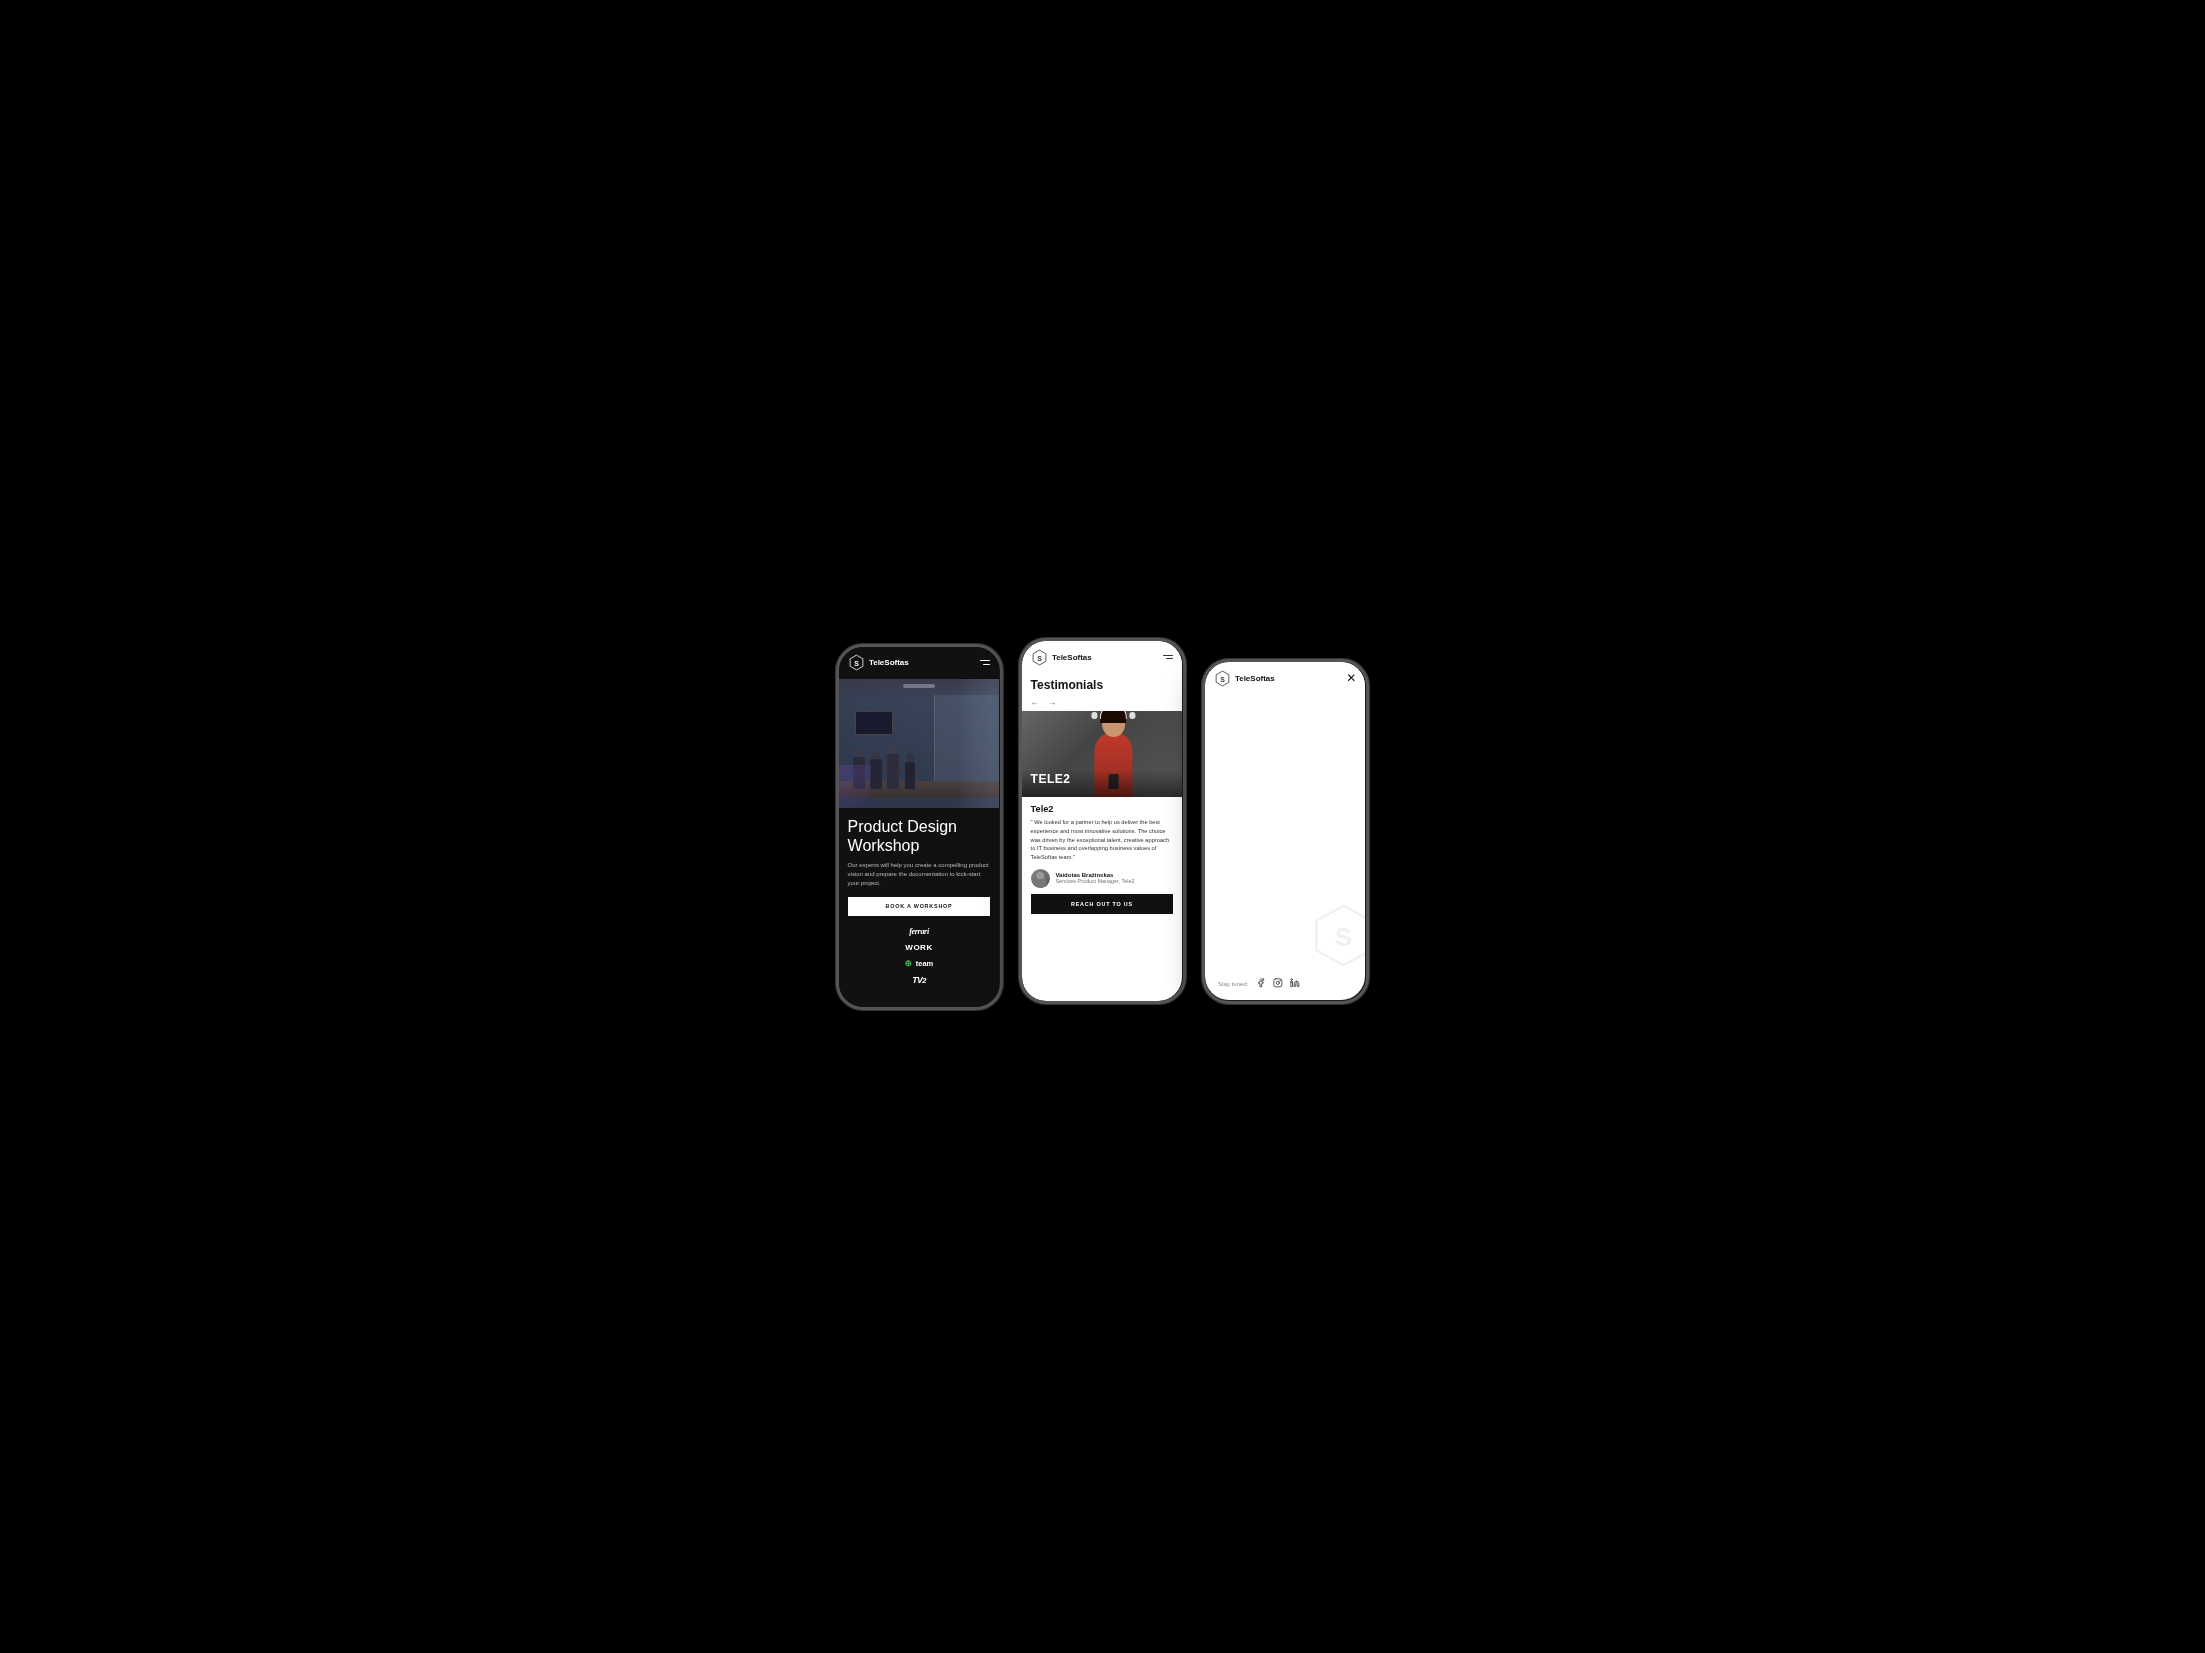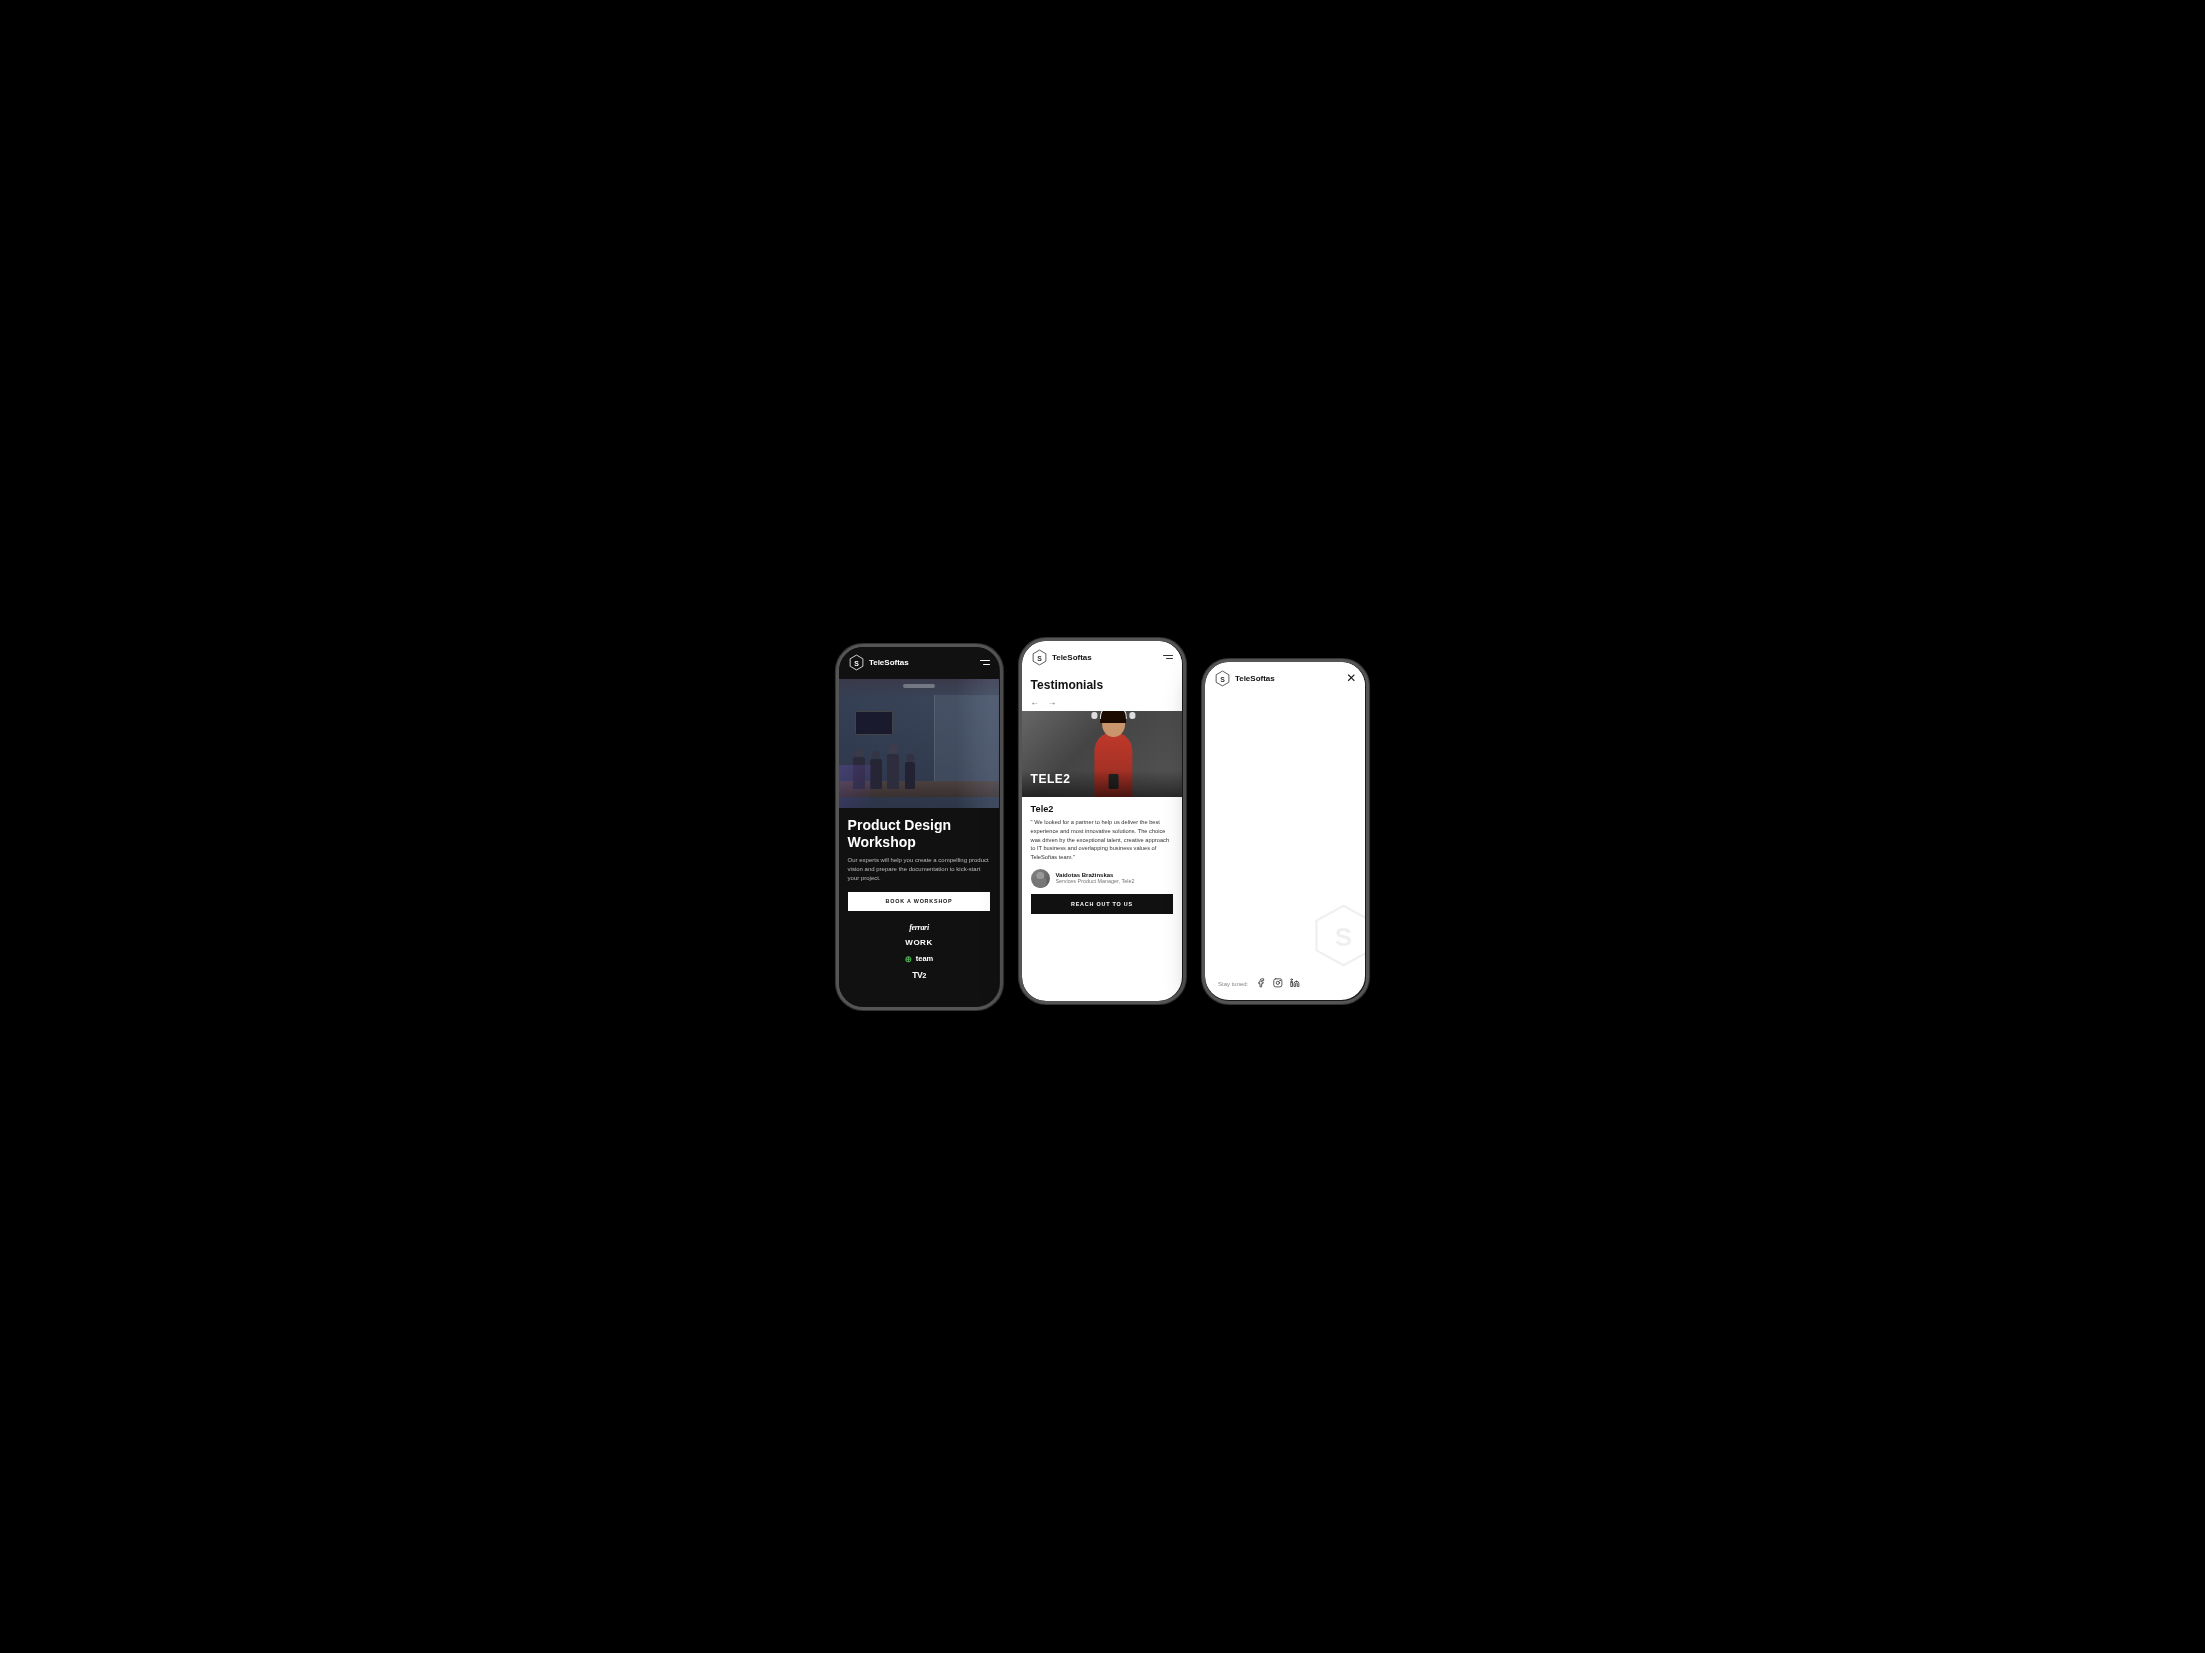--- a/index.html
+++ b/index.html
@@ -177,22 +177,22 @@
       border-radius: 2.2px;
     }
 
     .phone1-content {
       padding: 9.7px 8.6px;
       background: #111;
       color: #fff;
     }
 
     .phone1-title {
-      font-size: 14px;
-      font-weight: 700;
+      font-size: 16px;
+      font-weight: 400;
       line-height: 1.2;
       margin-bottom: 5.4px;
       color: #fff;
     }
 
     .phone1-desc {
       font-size: 6px;
       line-height: 1.5;
       color: #bbb;
       margin-bottom: 8.6px;
@@ -248,20 +248,21 @@
     .kurts-logo {
       font-size: 7px;
       display: flex;
       align-items: center;
       gap: 2.2px;
     }
 
     .tv2-logo {
       font-size: 8.6px;
       font-weight: 900;
+      font-style: italic;
     }
 
     .testimonials-header {
       padding: 5.4px 8.6px 4.3px;
     }
 
     .testimonials-title {
       font-size: 12px;
       font-weight: 800;
       color: #111;

